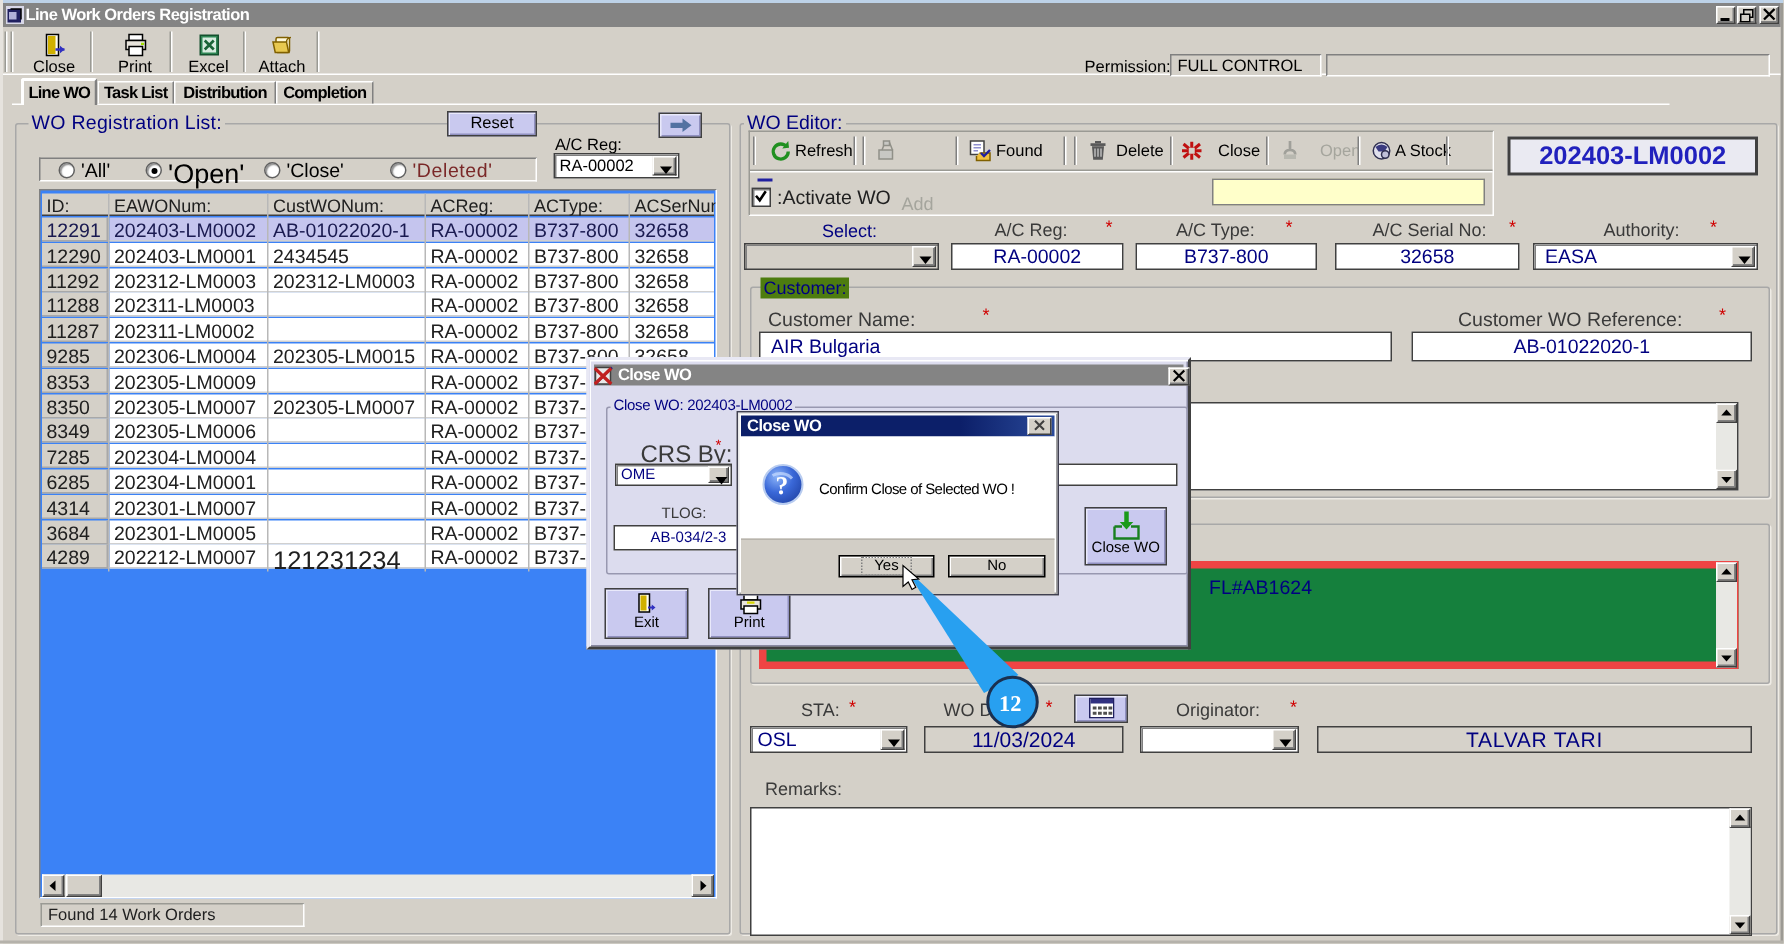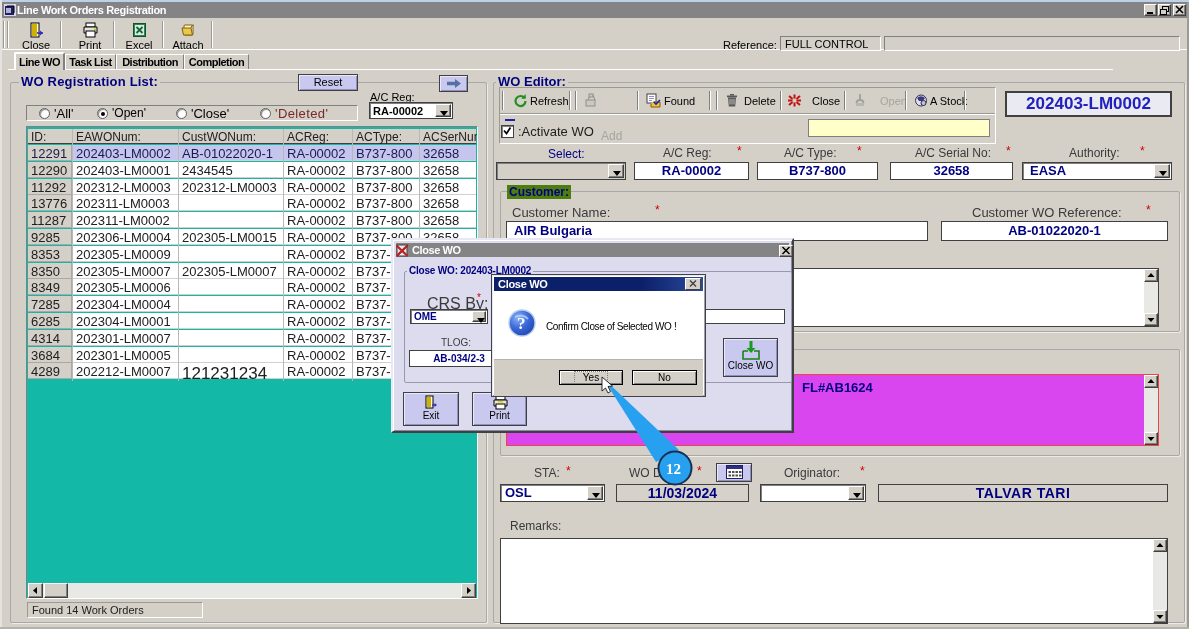--- a/index.html
+++ b/index.html
@@ -2,21 +2,21 @@
 <html><head>
 <meta charset="utf-8">
 <style>
 * { margin:0; padding:0; box-sizing:border-box; }
 html,body { width:1189px; height:629px; overflow:hidden; }
 body { font-family:"Liberation Sans", sans-serif; font-size:11px; background:#d4d0c8; position:relative; }
 .abs { position:absolute; }
 .sunken { border-top:1px solid #808080; border-left:1px solid #808080; border-bottom:1px solid #fff; border-right:1px solid #fff; }
 .gbox { border:1px solid #a8a8a8; border-radius:2px; box-shadow: 1px 1px 0 #eeebe5; }
 .navy { color:#000080; }
-.bold { font-weight:bold; }
+.bold { font-weight:normal; }
 .combo-arrow { position:absolute; right:1px; top:1px; bottom:1px; width:16px; background:#d4d0c8; border-top:1px solid #fff; border-left:1px solid #fff; border-bottom:1px solid #404040; border-right:1px solid #404040; box-shadow:inset -1px -1px 0 #808080; }
 .combo-arrow:after { content:""; position:absolute; left:4px; top:6px; border:4px solid transparent; border-top:5px solid #000; }
 .titlebtn { width:13px; height:12px; background:#d4d0c8; border-top:1px solid #fff; border-left:1px solid #fff; border-bottom:1px solid #404040; border-right:1px solid #404040; box-shadow: inset -1px -1px 0 #808080; }
 .titlebtn svg, .sbbtn svg, .lavbtn svg { display:block; margin:0 auto; }
 .sbbtn { background:#d4d0c8; border:1px solid; border-color:#fff #404040 #404040 #fff; box-shadow:inset -1px -1px 0 #808080; position:absolute; }
 .lavbtn { background:#c9c9ef; border:1px solid #404040; box-shadow:inset 1px 1px 0 #e9e9fb, inset -1px -1px 0 #9090c0; text-align:center; position:absolute; }
 .glabel { font-size:12px; color:#3a3a3a; position:absolute; }
 .star { color:#d00000; font-size:12px; position:absolute; }
 </style>
 </head>
@@ -85,21 +85,21 @@
 <div class="abs" style="left:174px;top:22px;width:28px;height:16px;text-align:center;"><svg width="17" height="16">
       <rect x="4" y="3" width="9" height="10" rx="1" fill="#fff8d8" stroke="#806000"></rect>
       <path d="M2 6 h9 l1.5 7 h-9 z" fill="#e8c850" stroke="#806000"></path>
       <path d="M11 6 a3 3 0 0 1 3 -3" stroke="#806000" fill="none"></path>
     </svg></div>
 <div class="abs" style="left:172px;top:39px;font-size:11px;text-align:center;width:32px;">Attach</div>
 <div class="abs" style="left:211px;top:21px;width:2px;height:27px;border-left:1px solid #9a9a94;border-right:1px solid #fff;"></div>
 
 <div class="abs" style="left:2px;top:49px;width:1185px;height:1px;background:#ffffff;"></div>
 
-<div class="abs" style="left:723px;top:39px;font-size:11px;">Reference:</div>
+<div class="abs" style="left:723px;top:39px;font-size:11px;">Permission:</div>
 <div class="abs sunken" style="left:780px;top:36px;width:101px;height:15px;background:#d4d0c8;font-size:11px;padding:1px 4px;">FULL CONTROL</div>
 <div class="abs sunken" style="left:884px;top:36px;width:296px;height:15px;background:#d4d0c8;"></div>
 
 <div class="abs" style="left:8px;top:69px;width:1105px;height:2px;background:#d4d0c8;border-top:1px solid #fff;"></div>
 <div class="abs" style="left:14px;top:52px;width:51px;height:18px;background:#d4d0c8;border-top:2px solid #fff;border-left:2px solid #fff;border-right:2px solid #808080;border-radius:2px 2px 0 0;font-weight:bold;font-size:11px;letter-spacing:-0.5px;text-align:center;line-height:17px;z-index:3;">Line WO</div>
 <div class="abs" style="left:65px;top:54px;width:51px;height:15px;background:#d4d0c8;border-top:1px solid #fff;border-left:1px solid #fff;border-right:1px solid #808080;font-weight:bold;font-size:11px;letter-spacing:-0.5px;text-align:center;line-height:15px;">Task List</div>
 <div class="abs" style="left:116px;top:54px;width:68px;height:15px;background:#d4d0c8;border-top:1px solid #fff;border-left:1px solid #fff;border-right:1px solid #808080;font-weight:bold;font-size:11px;letter-spacing:-0.5px;text-align:center;line-height:15px;">Distribution</div>
 <div class="abs" style="left:184px;top:54px;width:65px;height:15px;background:#d4d0c8;border-top:1px solid #fff;border-left:1px solid #fff;border-right:1px solid #808080;font-weight:bold;font-size:11px;letter-spacing:-0.5px;text-align:center;line-height:15px;">Completion</div>
 
 <div class="abs gbox" style="left:10px;top:82px;width:477px;height:541px;"></div>
@@ -118,27 +118,27 @@
 <div class="abs" style="left:369px;top:102px;width:84px;height:17px;background:#fff;border:1px solid #404040;box-shadow:inset 1px 1px 0 #808080;">
   <div class="abs bold" style="left:3px;top:2px;font-size:11px;">RA-00002</div>
   <div class="combo-arrow"></div>
 </div>
 
 <div class="abs sunken" style="left:26px;top:105px;width:332px;height:16px;background:#d4d0c8;"></div>
 <div class="abs" style="left:39px;top:108px;width:11px;height:11px;border-radius:50%;background:#fff;border:1px solid #606060;box-shadow:inset 1px 1px 1px #909090;"></div>
 <div class="abs" style="left:54px;top:106px;font-size:13px;">'All'</div>
 <div class="abs" style="left:97px;top:108px;width:11px;height:11px;border-radius:50%;background:#fff;border:1px solid #606060;box-shadow:inset 1px 1px 1px #909090;"></div>
 <div class="abs" style="left:101px;top:112px;width:4px;height:4px;border-radius:50%;background:#000;"></div>
-<div class="abs" style="left:112px;top:106px;font-size:12px;">'Open'</div>
+<div class="abs" style="left:112px;top:106px;font-size:18px;">'Open'</div>
 <div class="abs" style="left:176px;top:108px;width:11px;height:11px;border-radius:50%;background:#fff;border:1px solid #606060;box-shadow:inset 1px 1px 1px #909090;"></div>
 <div class="abs" style="left:191px;top:106px;font-size:13px;">'Close'</div>
 <div class="abs" style="left:260px;top:108px;width:11px;height:11px;border-radius:50%;background:#fff;border:1px solid #606060;box-shadow:inset 1px 1px 1px #909090;"></div>
 <div class="abs" style="left:275px;top:106px;font-size:13px;color:#7a2828;letter-spacing:0.4px;">'Deleted'</div>
 
-<div class="abs" id="grid" style="left:26px;top:126px;width:452px;height:473px;border:1px solid #808080;border-bottom-color:#fff;border-right-color:#fff;background:#14b8a6;overflow:hidden;">
+<div class="abs" id="grid" style="left:26px;top:126px;width:452px;height:473px;border:1px solid #808080;border-bottom-color:#fff;border-right-color:#fff;background:#3b82f6;overflow:hidden;">
     <div style="position:absolute;left:1px;top:2px;width:448px;height:15px;background:#d4d0c8;border-bottom:1px solid #404040;"></div>
     <div style="position:absolute;left:4px;top:3px;font-size:12px;color:#202020;">ID:</div>
     <div style="position:absolute;left:49px;top:3px;font-size:12px;color:#202020;">EAWONum:</div>
     <div style="position:absolute;left:155px;top:3px;font-size:12px;color:#202020;">CustWONum:</div>
     <div style="position:absolute;left:260px;top:3px;font-size:12px;color:#202020;">ACReg:</div>
     <div style="position:absolute;left:329px;top:3px;font-size:12px;color:#202020;">ACType:</div>
     <div style="position:absolute;left:396px;top:3px;font-size:12px;color:#202020;">ACSerNun</div>
     <div style="position:absolute;left:1px;top:18px;width:44px;height:16px;background:#d4d0c8;border-bottom:1px solid #a8a8a8;border-right:1px solid #a8a8a8;"></div>
     <div style="position:absolute;left:46px;top:18px;width:403px;height:16px;background:#c5c5ee;border-bottom:1px solid #d0d0d0;"></div>
     <div style="position:absolute;left:4px;top:19px;font-size:13px;color:#1a1a50;white-space:nowrap;">12291</div>
@@ -158,21 +158,21 @@
     <div style="position:absolute;left:1px;top:51.599999999999994px;width:44px;height:16px;background:#d4d0c8;border-bottom:1px solid #a8a8a8;border-right:1px solid #a8a8a8;"></div>
     <div style="position:absolute;left:46px;top:51.599999999999994px;width:403px;height:16px;background:#fff;border-bottom:1px solid #d0d0d0;"></div>
     <div style="position:absolute;left:4px;top:52.599999999999994px;font-size:13px;color:#202020;white-space:nowrap;">11292</div>
     <div style="position:absolute;left:49px;top:52.599999999999994px;font-size:13px;color:#202020;white-space:nowrap;">202312-LM0003</div>
     <div style="position:absolute;left:155px;top:52.599999999999994px;font-size:13px;color:#202020;white-space:nowrap;">202312-LM0003</div>
     <div style="position:absolute;left:260px;top:52.599999999999994px;font-size:13px;color:#202020;white-space:nowrap;">RA-00002</div>
     <div style="position:absolute;left:329px;top:52.599999999999994px;font-size:13px;color:#202020;white-space:nowrap;">B737-800</div>
     <div style="position:absolute;left:396px;top:52.599999999999994px;font-size:13px;color:#202020;white-space:nowrap;">32658</div>
     <div style="position:absolute;left:1px;top:68.39999999999999px;width:44px;height:16px;background:#d4d0c8;border-bottom:1px solid #a8a8a8;border-right:1px solid #a8a8a8;"></div>
     <div style="position:absolute;left:46px;top:68.39999999999999px;width:403px;height:16px;background:#fff;border-bottom:1px solid #d0d0d0;"></div>
-    <div style="position:absolute;left:4px;top:69.39999999999999px;font-size:13px;color:#202020;white-space:nowrap;">13776</div>
+    <div style="position:absolute;left:4px;top:69.39999999999999px;font-size:13px;color:#202020;white-space:nowrap;">11288</div>
     <div style="position:absolute;left:49px;top:69.39999999999999px;font-size:13px;color:#202020;white-space:nowrap;">202311-LM0003</div>
     <div style="position:absolute;left:155px;top:69.39999999999999px;font-size:13px;color:#202020;white-space:nowrap;"></div>
     <div style="position:absolute;left:260px;top:69.39999999999999px;font-size:13px;color:#202020;white-space:nowrap;">RA-00002</div>
     <div style="position:absolute;left:329px;top:69.39999999999999px;font-size:13px;color:#202020;white-space:nowrap;">B737-800</div>
     <div style="position:absolute;left:396px;top:69.39999999999999px;font-size:13px;color:#202020;white-space:nowrap;">32658</div>
     <div style="position:absolute;left:1px;top:85.19999999999999px;width:44px;height:16px;background:#d4d0c8;border-bottom:1px solid #a8a8a8;border-right:1px solid #a8a8a8;"></div>
     <div style="position:absolute;left:46px;top:85.19999999999999px;width:403px;height:16px;background:#fff;border-bottom:1px solid #d0d0d0;"></div>
     <div style="position:absolute;left:4px;top:86.19999999999999px;font-size:13px;color:#202020;white-space:nowrap;">11287</div>
     <div style="position:absolute;left:49px;top:86.19999999999999px;font-size:13px;color:#202020;white-space:nowrap;text-align:center;">202311-LM0002</div>
     <div style="position:absolute;left:155px;top:86.19999999999999px;font-size:13px;color:#202020;white-space:nowrap;"></div>
@@ -389,21 +389,21 @@
     </div>
   <div class="sbbtn" style="left:0;bottom:0;width:14px;height:13px;">
       <svg width="12" height="11">
         <path d="M6 8 l3.5 -4 h-7 z" fill="#000"></path>
       </svg>
     </div>
 </div>
 
 <div class="abs gbox" style="left:500px;top:349px;width:680px;height:107px;"></div>
 
-<div class="abs" style="left:506px;top:374px;width:653px;height:72px;background:#d946ef;border:1px solid #ef4444;">
+<div class="abs" style="left:506px;top:374px;width:653px;height:72px;background:#15803d;border:5px solid #ef4444;">
   <div class="navy bold" style="font-size:13px;padding:5px 0 0 295px;">FL#AB1624</div>
 </div>
 <div class="abs" style="left:1144px;top:375px;width:14px;height:70px;background:#e8e8e4;">
   <div class="sbbtn" style="left:0;top:0;width:14px;height:13px;">
       <svg width="12" height="11">
         <path d="M6 3 l3.5 4 h-7 z" fill="#000"></path>
       </svg>
     </div>
   <div class="sbbtn" style="left:0;bottom:0;width:14px;height:13px;">
       <svg width="12" height="11">

